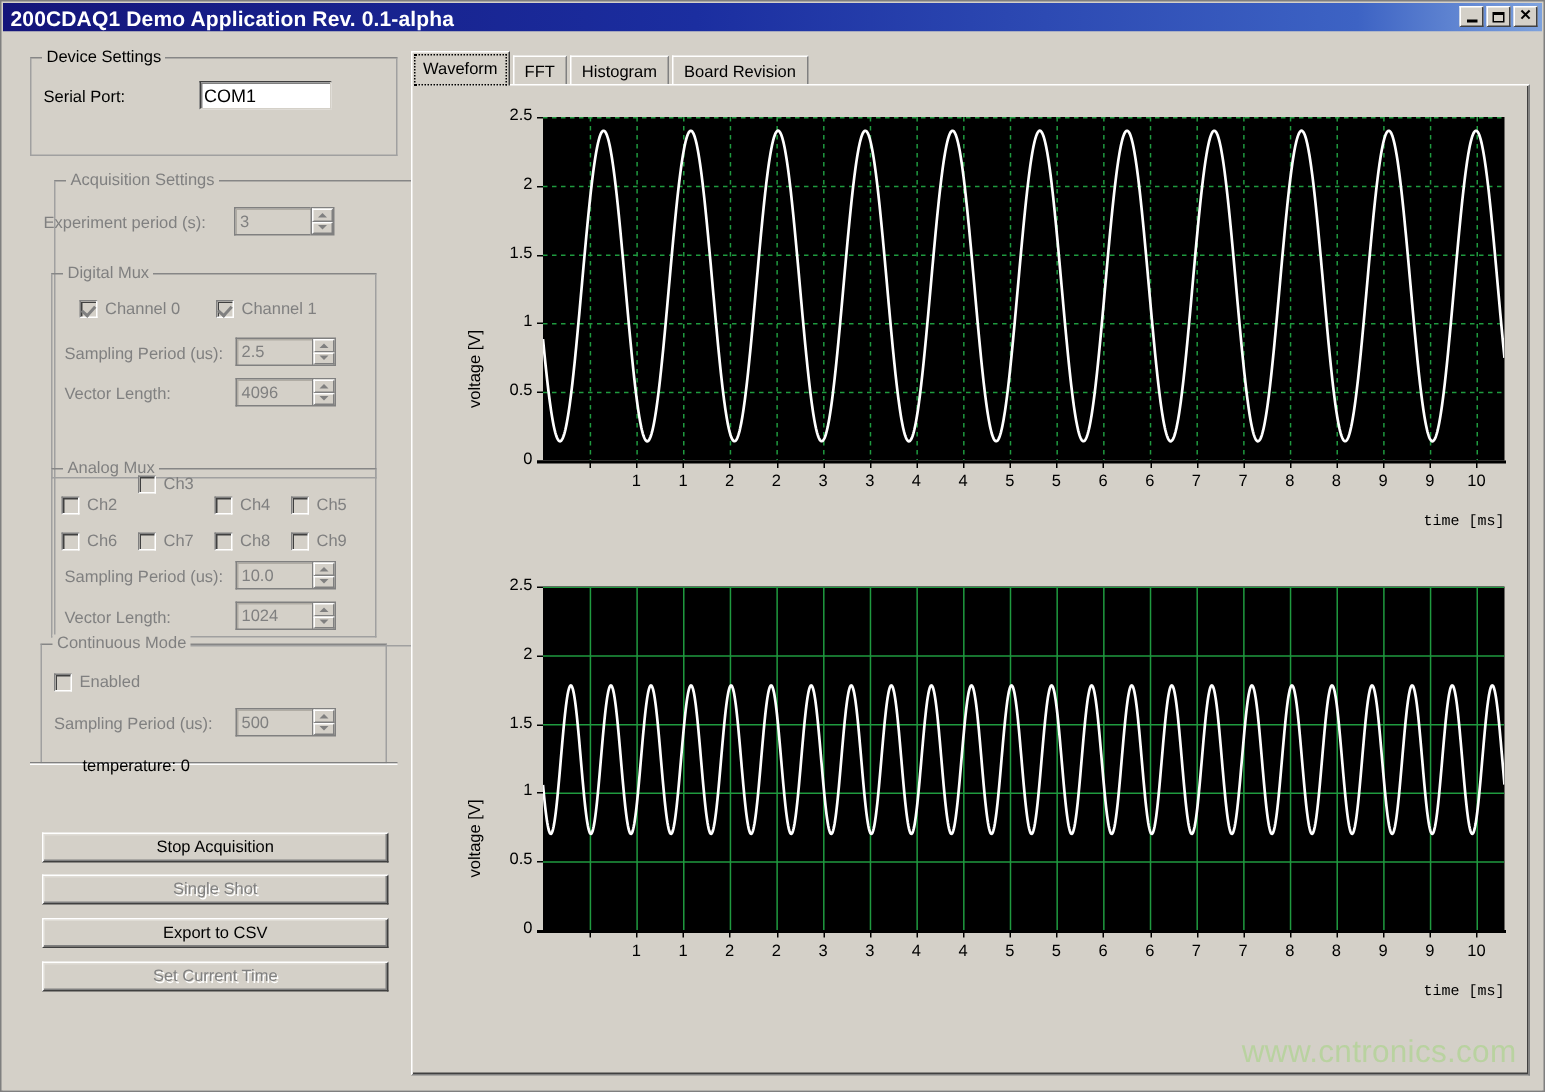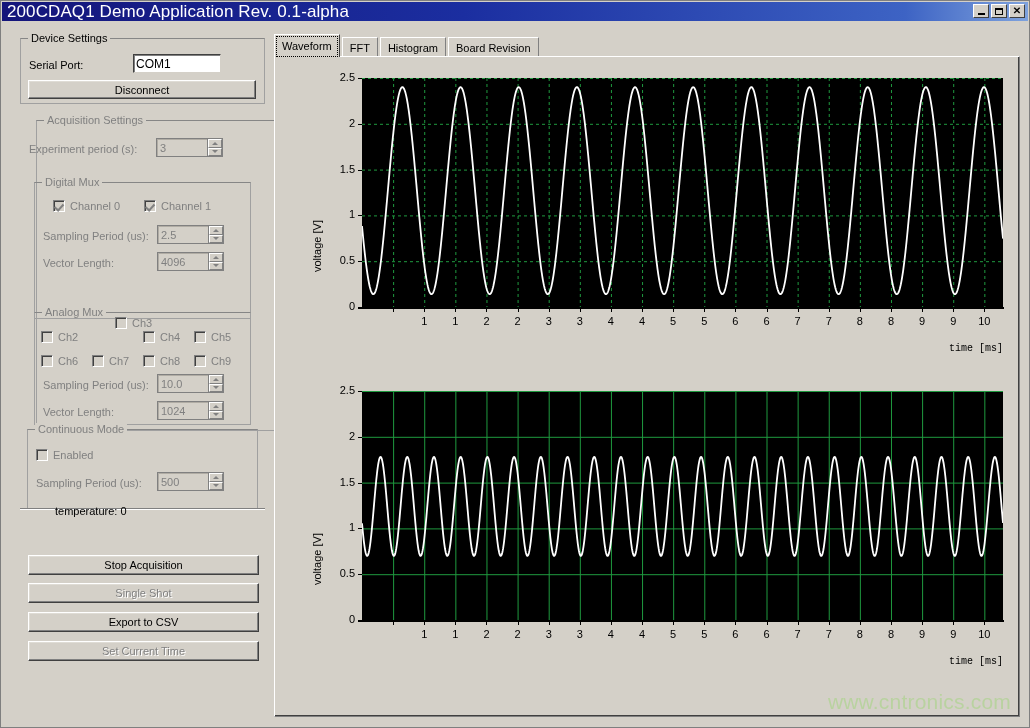--- a/index.html
+++ b/index.html
@@ -22,22 +22,22 @@
   
   .titlebar {
     position: absolute; left: 1px; top: 1px;
     width: 1026px; height: 19px;
     background: linear-gradient(to right, #14157a 0%, #1b2ea0 45%, #3d63c4 88%, #7ea2dd 100%);
     display: flex; align-items: center;
     padding-left: 5px;
   }
   .titlebar-text {
     color: #ffffff;
-    font-size: 17px;
-    font-weight: normal;
+    font-size: 14px;
+    font-weight: bold;
     letter-spacing: 0.1px;
     white-space: nowrap;
   }
   .win-buttons {
     position: absolute; right: 3px; top: 2px;
     display: flex; gap: 2px;
   }
   .win-btn {
     width: 16px; height: 14px;
     background: #d4d0c8;
@@ -299,21 +299,20 @@
     </div>
   </div>
 
   <div class="client">
 
     <div class="group" style="left:18px; top:17px; width:245px; height:66px;">
       <span class="legend">Device Settings</span>
     </div>
     <div class="lbl" style="left:27px; top:38px;">Serial Port:</div>
     <div class="textbox" style="left:131px; top:33px; width:88px; height:19px;" placeholder="COM1">COM1</div>
-    <div class="btn" style="left:26px; top:59px; width:228px; height:19px;">Disconnect</div>
 
     <div class="group disabled" style="left:34px; top:99px; width:245px; height:311px;">
       <span class="legend">Acquisition Settings</span>
     </div>
     <div class="lbl dis" style="left:27px; top:122px;">Experiment period (s):</div>
     <div class="spin-wrap" style="left:154px; top:117px; width:67px; height:19px;">
       <div class="spin-field" style="width:51px;">3</div>
       <div class="spin-btns">
         <div class="spin-btn">
             <span class="arrow-up"></span>
@@ -361,21 +360,21 @@
       </div>
     </div>
 
     <div class="group disabled" style="left:32px; top:291px; width:217px; height:113px;">
       <span class="legend">Analog Mux</span>
     </div>
     <div class="cbx-wrap" style="left:39px; top:310px;">
       <span class="cbx"></span>
       <span class="cbx-label">Ch2</span>
     </div>
-    <div class="cbx-wrap" style="left:90px; top:296px;margin-left:23px;">
+    <div class="cbx-wrap" style="left:90px; top:296px;">
       <span class="cbx"></span>
       <span class="cbx-label">Ch3</span>
     </div>
     <div class="cbx-wrap" style="left:141px; top:310px;">
       <span class="cbx"></span>
       <span class="cbx-label">Ch4</span>
     </div>
     <div class="cbx-wrap" style="left:192px; top:310px;">
       <span class="cbx"></span>
       <span class="cbx-label">Ch5</span>

